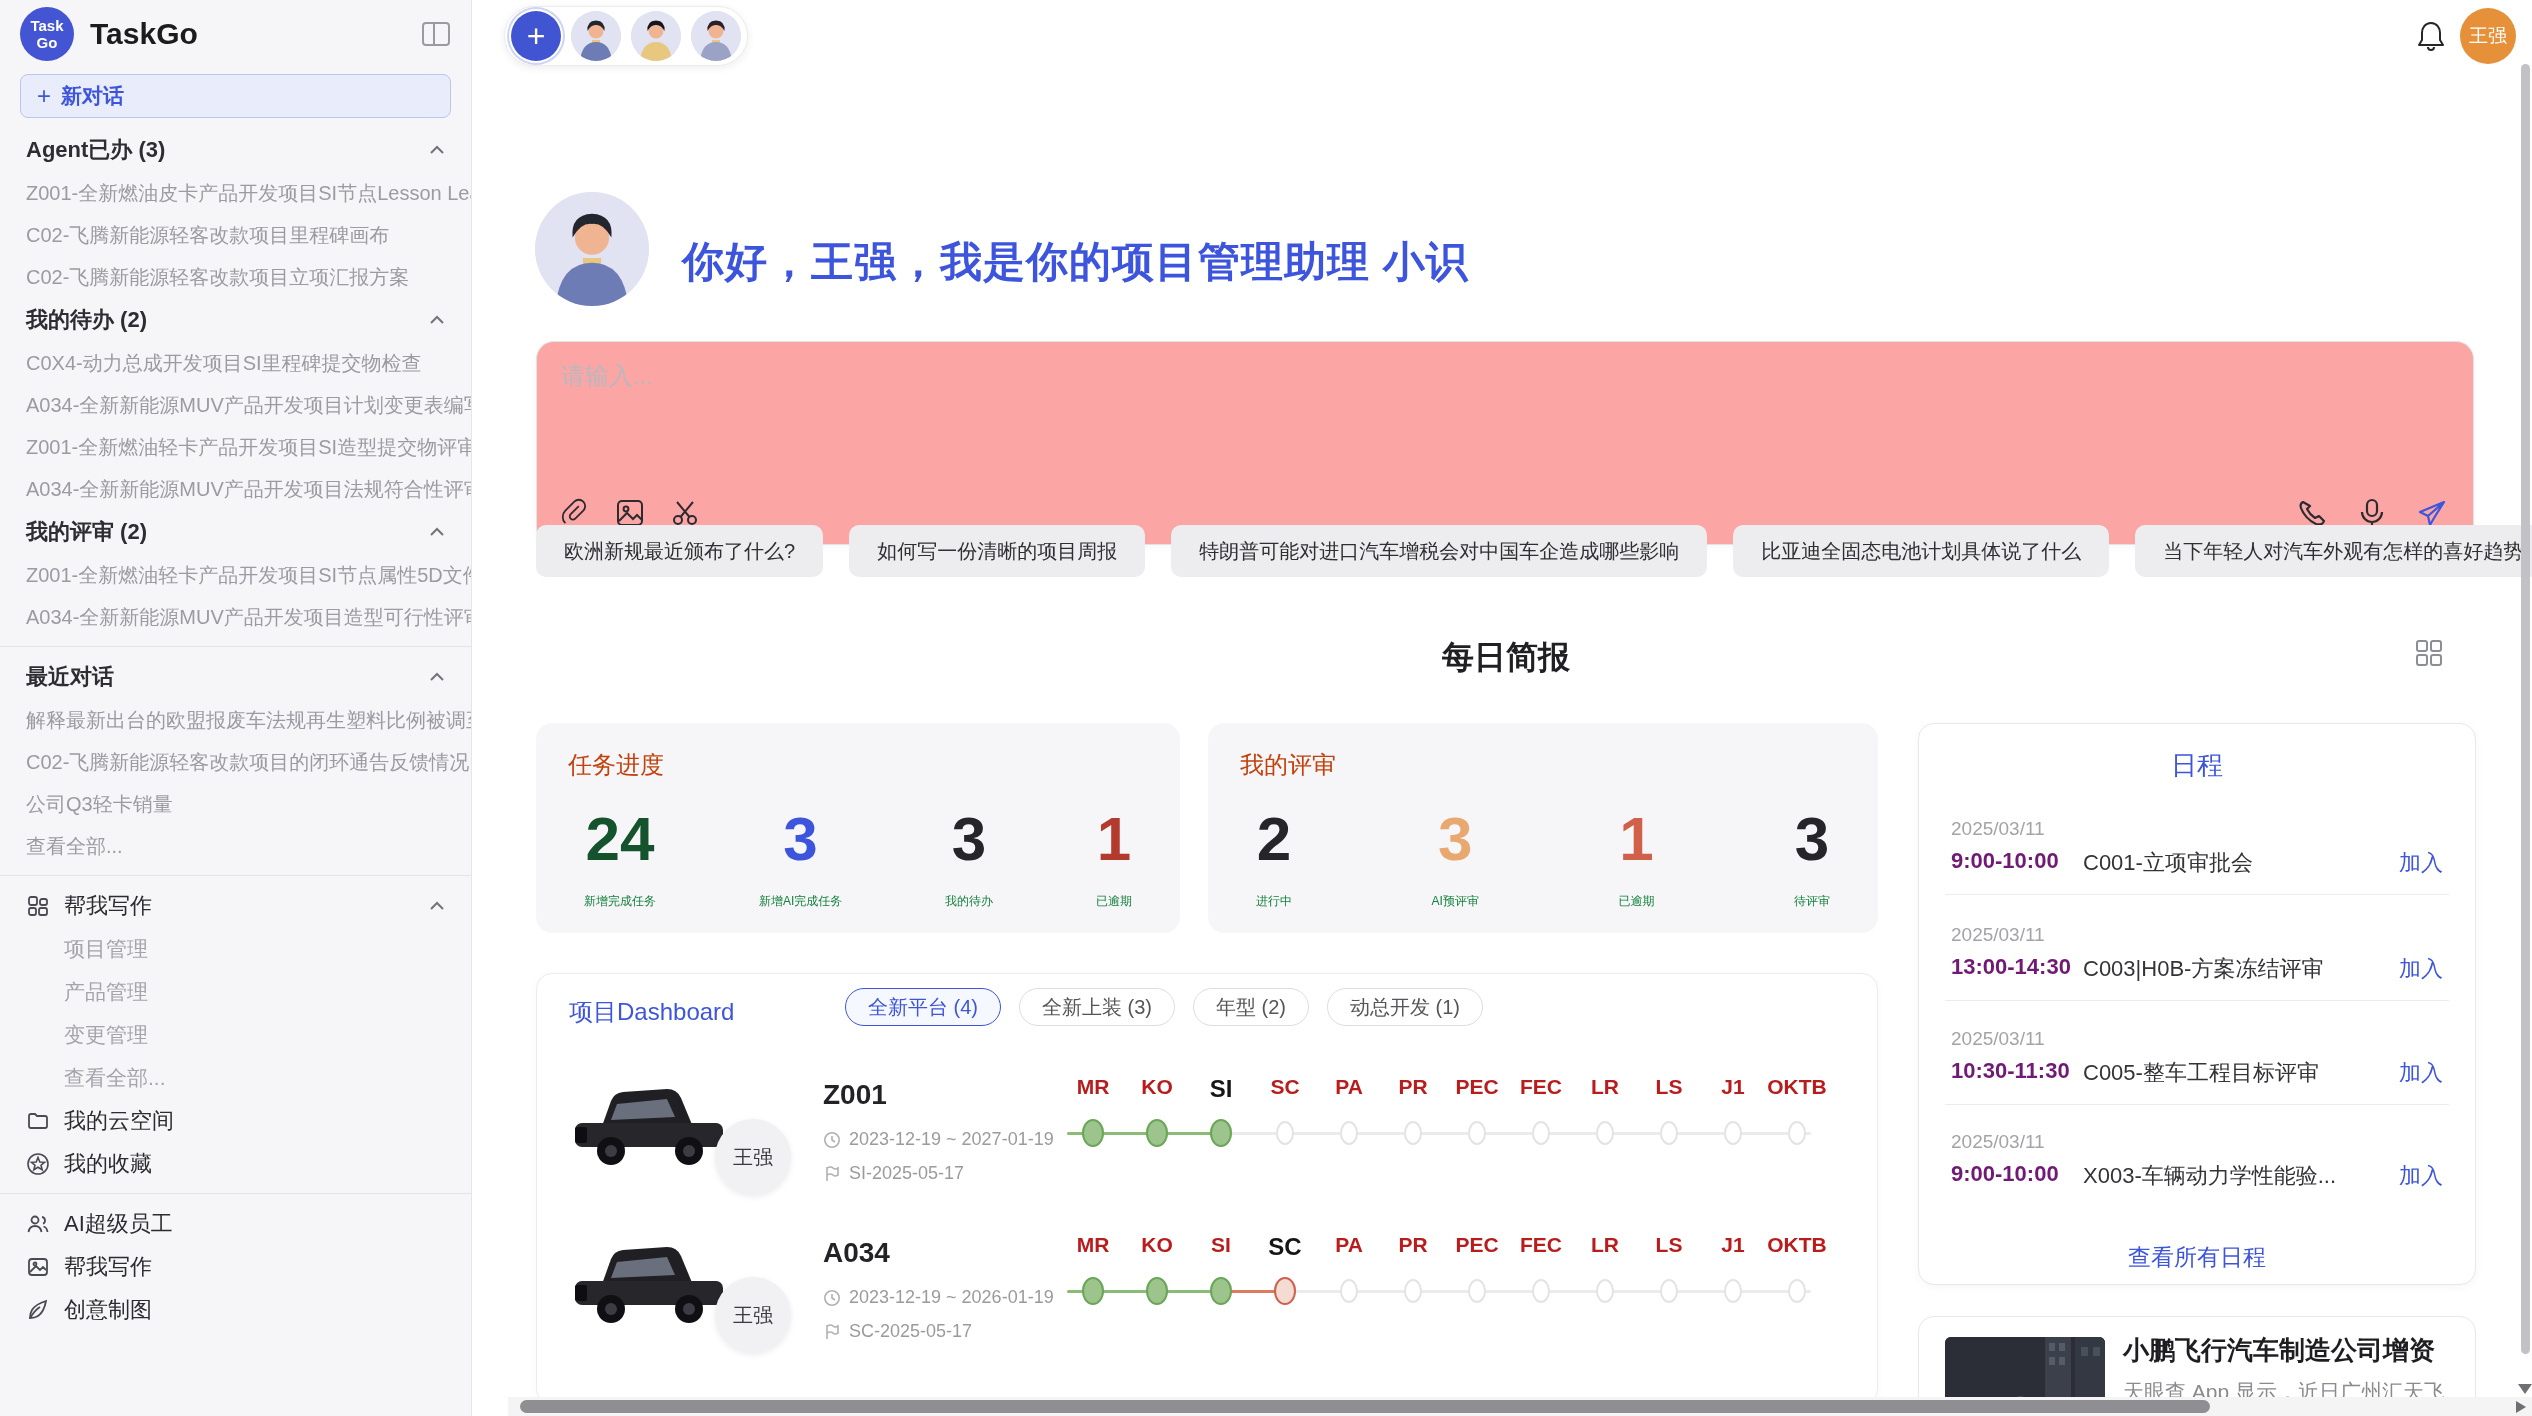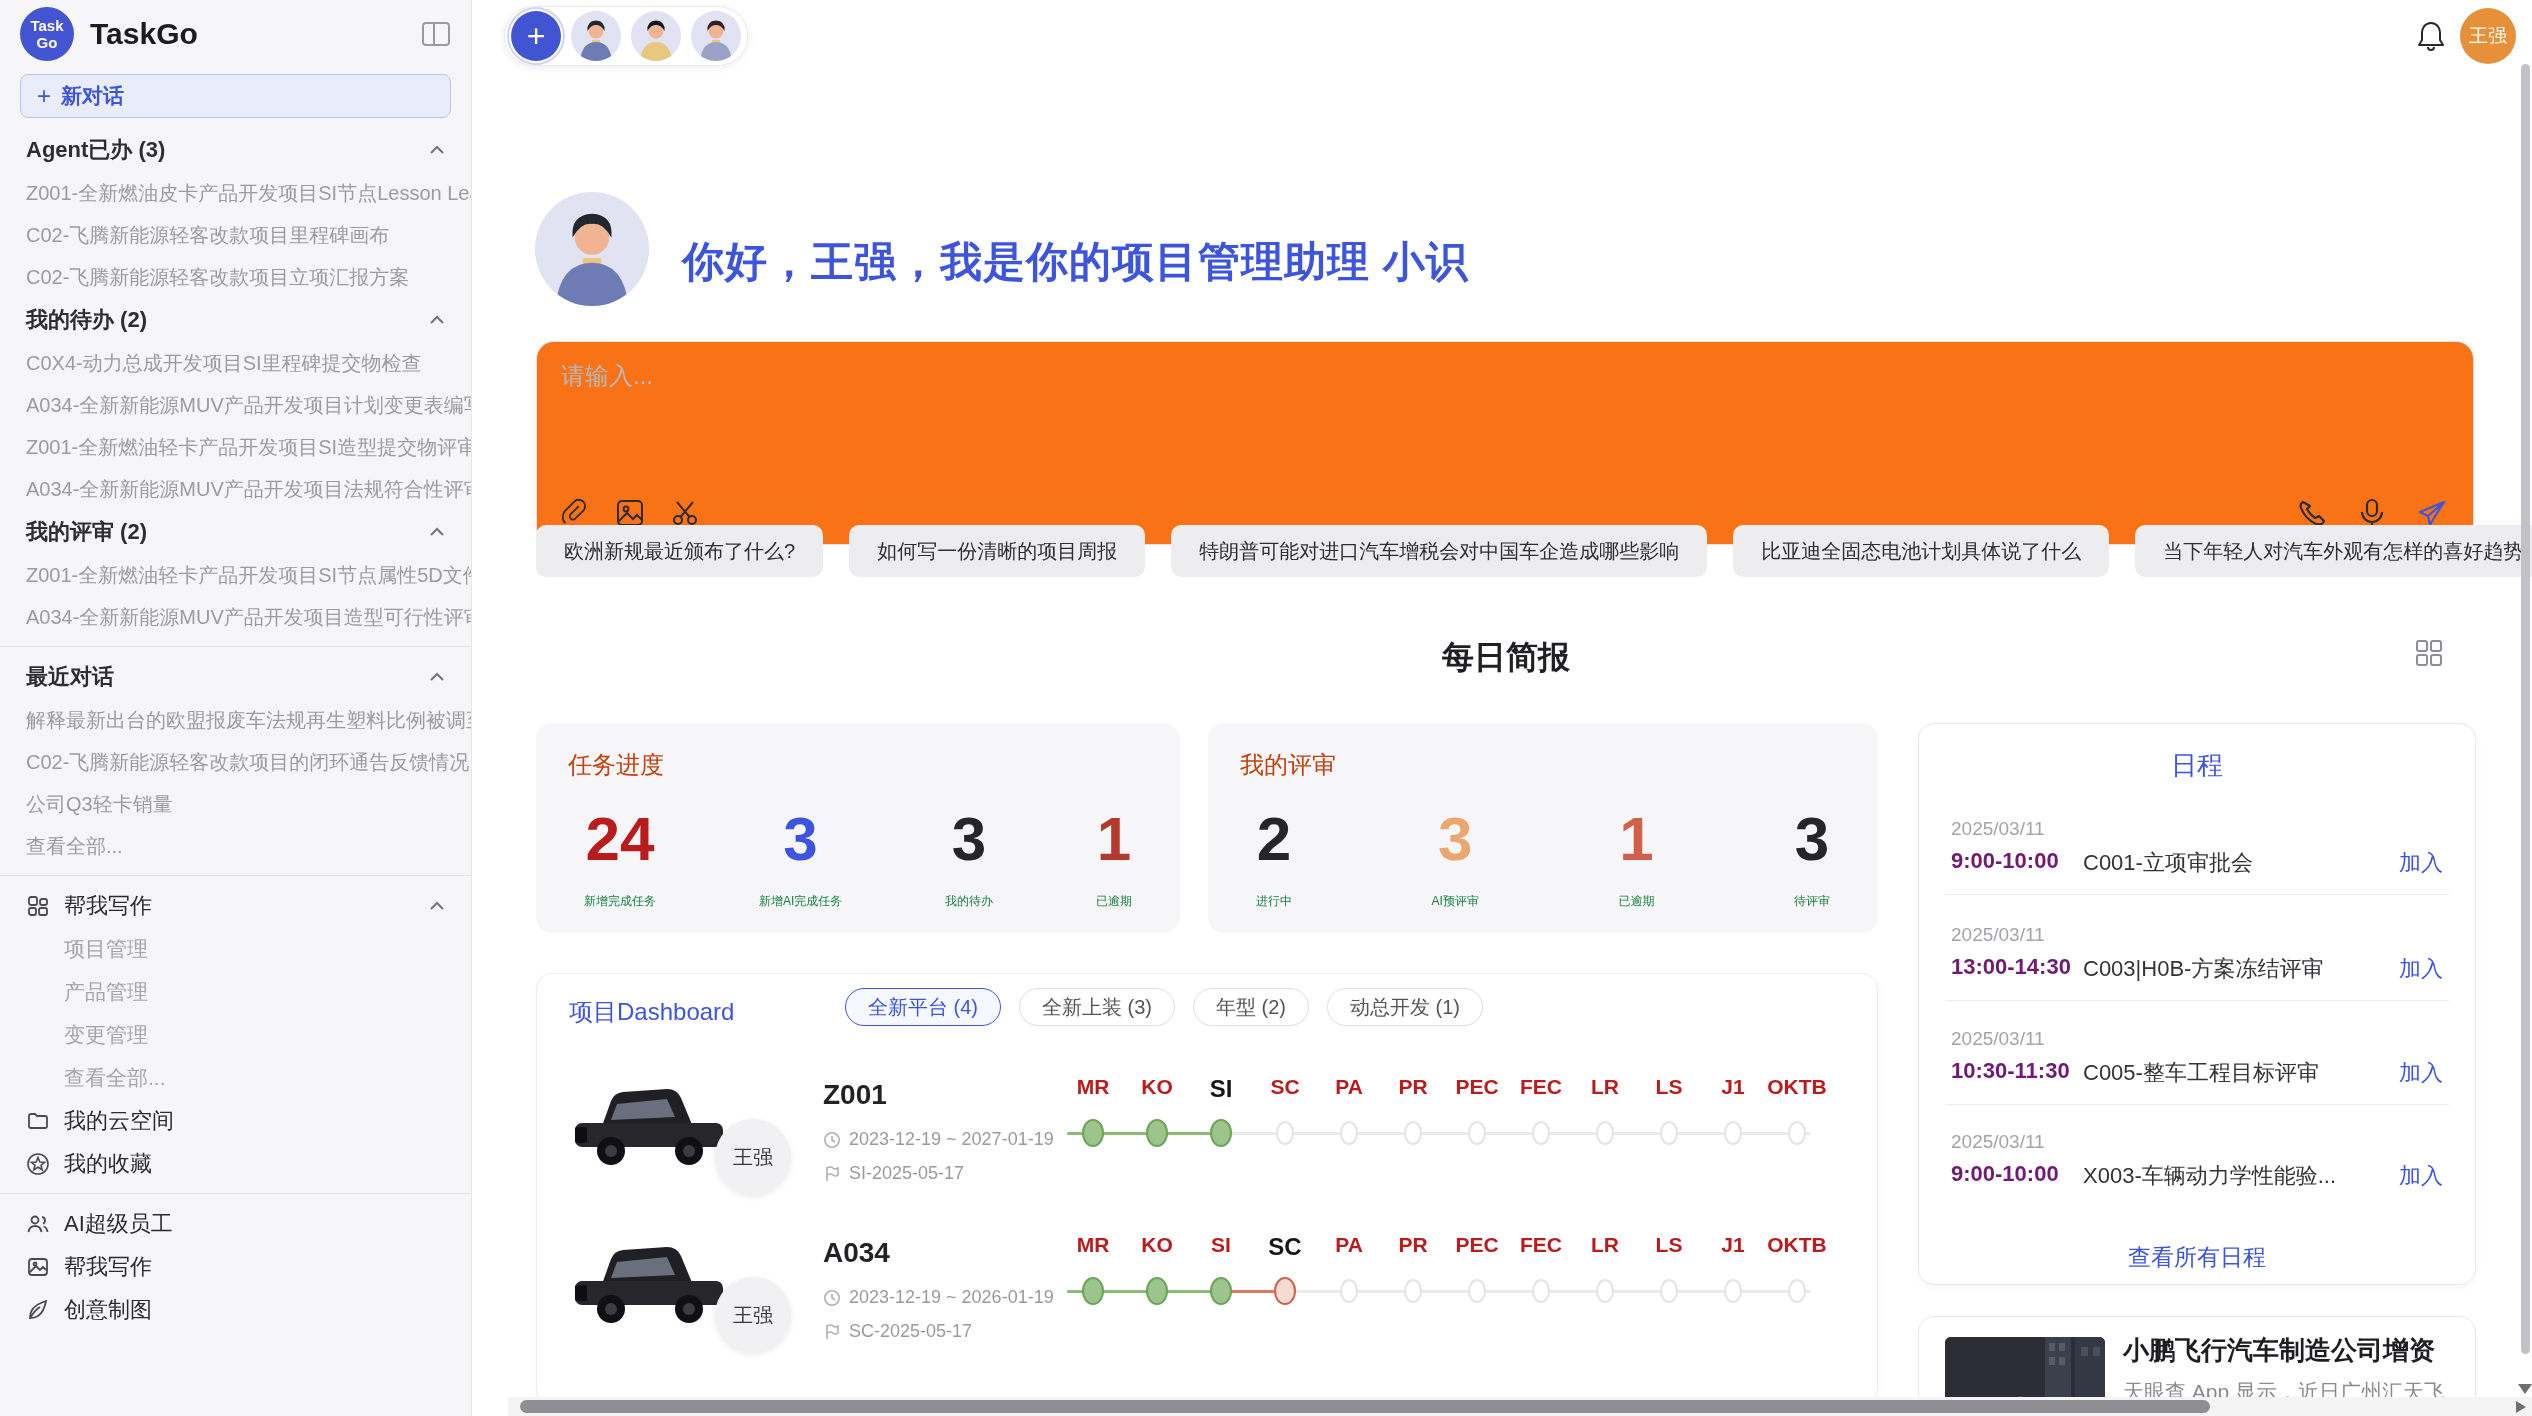--- a/index.html
+++ b/index.html
@@ -46,21 +46,21 @@
                 justify-content:center; cursor:pointer; }
 
   
   .greet-avatar { position:absolute; left:535px; top:192px; width:114px; height:114px;
                   border-radius:50%; background:#e3e4f2; overflow:hidden; }
   .greeting { position:absolute; left:682px; top:234px; font-size:42px; font-weight:bold;
               color:#3d55dc; letter-spacing:1px; }
 
   
   .input-card { position:absolute; left:536px; top:341px; width:1938px; height:204px;
-                background:#f97316; border:1px solid #e3e3e6; border-radius:18px;
+                background:#fca5a5; border:1px solid #e3e3e6; border-radius:18px;
                 box-shadow:0 2px 10px rgba(0,0,0,.04); }
   .input-card textarea { position:absolute; left:24px; top:18px; width:1700px; height:70px;
                 border:none; outline:none; resize:none; font-size:24px; color:#333;
                 font-family:inherit; background:transparent; }
   .input-card textarea::placeholder { color:#b8b8be; }
   .tool-icons { position:absolute; left:22px; bottom:16px; display:flex; gap:26px; }
   .tool-icons .ic, .right-icons .ic { width:30px; height:30px; color:#2b2b30; cursor:pointer; }
   .right-icons { position:absolute; right:26px; bottom:16px; display:flex; gap:30px; align-items:center; }
   .right-icons .send { color:#3d55dc; }
 
@@ -372,21 +372,21 @@
       <rect x="3" y="3" width="10" height="10" rx="2"></rect>
         <rect x="17" y="3" width="10" height="10" rx="2"></rect>
       <rect x="3" y="17" width="10" height="10" rx="2"></rect>
         <rect x="17" y="17" width="10" height="10" rx="2"></rect>
     </svg>
   </div>
   <div class="stat-card" id="stat-card-0" style="left:536px;width:644px;">
     <div class="card-label">任务进度</div>
     <div class="stat-row">
         <div class="stat">
-          <div class="num" style="color: #b91c1c;">24</div>
+          <div class="num" style="color: #14532d;">24</div>
           <div class="lbl">新增完成任务</div>
         </div>
         <div class="stat">
           <div class="num" style="color: rgb(61, 85, 220);">3</div>
           <div class="lbl">新增AI完成任务</div>
         </div>
         <div class="stat">
           <div class="num" style="color: rgb(38, 38, 42);">3</div>
           <div class="lbl">我的待办</div>
         </div>

